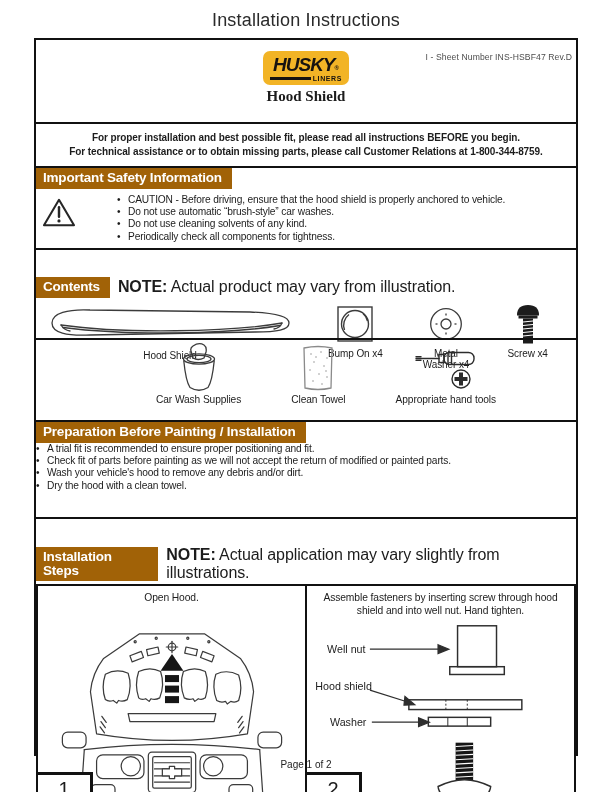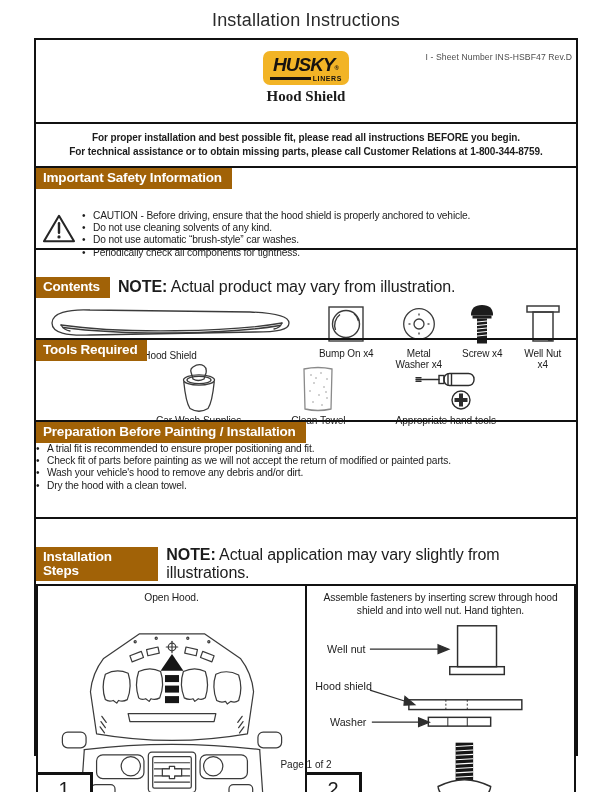--- a/index.html
+++ b/index.html
@@ -24,21 +24,21 @@
   .sec-intro{height:42px;display:flex;flex-direction:column;justify-content:center;}
   .intro-line{text-align:center;font-weight:700;font-size:10px;line-height:1.45;letter-spacing:-0.1px;}
 
   
   .banner{display:inline-block;background:#a16207;color:#fff;font-weight:700;font-size:13.5px;letter-spacing:-0.2px;padding:3px 10px 4px 7px;line-height:1;}
   .note-line{font-size:16px;margin-left:8px;letter-spacing:-0.1px;}
   .note-label{font-weight:700;}
 
   
   .sec-safety{height:82px;}
-  .safety-body{display:flex;margin-top:21px;}
+  .safety-body{display:flex;margin-top:5px;gap:35px;}
   .warn-wrap{width:46px;display:flex;justify-content:center;padding-top:3px;flex:0 0 46px;}
   ul.bullets{list-style:none;margin:0;padding:0;}
   ul.bullets li{font-size:10.2px;line-height:1.22;letter-spacing:-0.15px;padding-left:11px;position:relative;}
   ul.bullets li::before{content:"•";position:absolute;left:0;top:0;}
   .prep-bullets{margin-left:40px;margin-top:8px;}
   .prep-bullets li{line-height:1.3;}
 
   
   .sec-contents{height:90px;}
   .banner-row{display:flex;align-items:center;margin-top:27px;}
@@ -102,22 +102,22 @@
     <div class="safety-body">
       <div class="warn-wrap">
         <svg width="34" height="31" viewBox="0 0 36 33">
           <polygon points="18,3 34,30 2,30" fill="none" stroke="#262626" stroke-width="2.2" stroke-linejoin="round"></polygon>
           <line x1="18" y1="11" x2="18" y2="21" stroke="#262626" stroke-width="2.6" stroke-linecap="round"></line>
           <circle cx="18" cy="25.5" r="1.7" fill="#262626"></circle>
         </svg>
       </div>
       <ul class="bullets">
         <li>CAUTION - Before driving, ensure that the hood shield is properly anchored to vehicle.</li>
+        <li>Do not use automatic “brush-style” car washes.</li>
         <li>Do not use cleaning solvents of any kind.</li>
-        <li>Do not use automatic “brush-style” car washes.</li>
         <li>Periodically check all components for tightness.</li>
       </ul>
     </div>
   </div>
 
   <div class="section sec-contents bt">
     <div class="banner-row">
       <span class="banner">Contents</span>
       <span class="note-line"><span class="note-label">NOTE:</span> <span>Actual product may vary from illustration.</span></span>
     </div>
@@ -174,38 +174,25 @@
                 <line x1="10" y1="23.5" x2="20" y2="22.5"></line>
                 <line x1="10" y1="27" x2="20" y2="26"></line>
                 <line x1="10" y1="30.5" x2="20" y2="29.5"></line>
                 <line x1="10" y1="34" x2="20" y2="33"></line>
                 <line x1="10" y1="37.5" x2="20" y2="36.5"></line>
               </g>
             </svg>
           </div>
           <div class="part-label">Screw x4</div>
         </div>
-        <div class="part-item w48">
-          <div class="icon-cell">
-            <svg width="36" height="42" viewBox="0 0 36 42">
-              <g fill="none" stroke="#3b3b3b" stroke-width="1.5">
-                <rect x="2" y="3" width="32" height="6"></rect>
-                <rect x="8" y="9" width="20" height="29"></rect>
-              </g>
-              <rect x="23" y="35" width="4" height="3" fill="#3b3b3b"></rect>
-            </svg>
-          </div>
-          <div class="part-label">Well Nut x4</div>
-        </div>
       </div>
     </div>
   </div>
 
   <div class="section sec-tools bt">
-    <span class="banner">Tools Required</span>
     <div class="tools-row">
       <div class="tool-item">
         <div class="tool-icon-cell">
           <svg width="42" height="50" viewBox="0 0 42 50">
             <g fill="none" stroke="#3b3b3b" stroke-width="1.3" stroke-linecap="round">
               <path d="M15,4 q6,-4 11,-1 q3,2 2,7 l-2,6 q-6,3 -11,0 l-2,-7 q-1,-3 2,-5 z"></path>
               <ellipse cx="21" cy="17" rx="15.5" ry="5.2"></ellipse>
               <ellipse cx="21" cy="17" rx="12" ry="3.6"></ellipse>
               <path d="M5.8,19 C7,31 9,41 12,45.5 Q21,51 30,45.5 C33,41 35,31 36.2,19"></path>
             </g>

